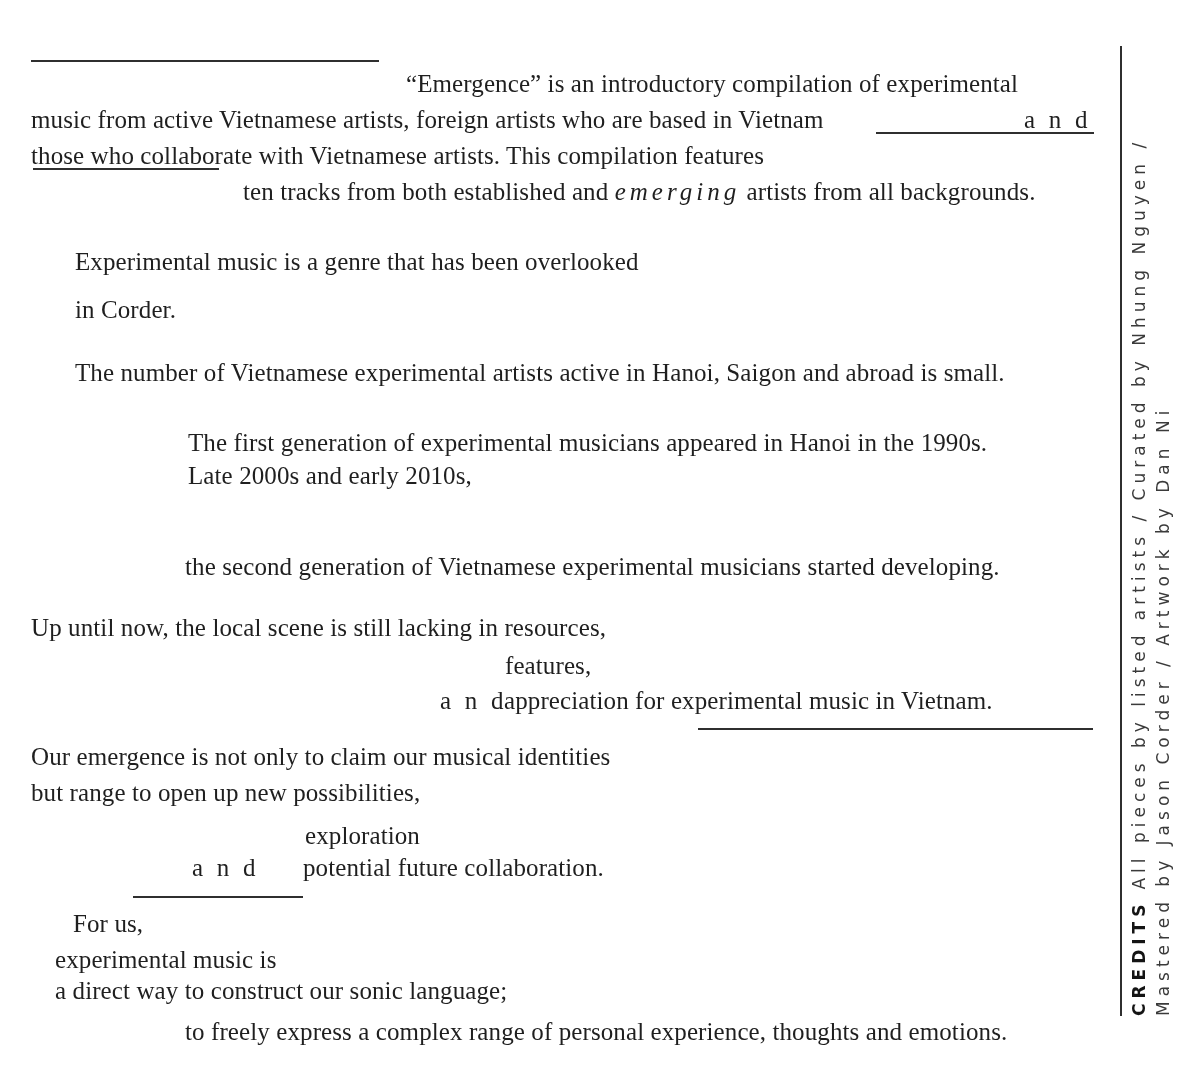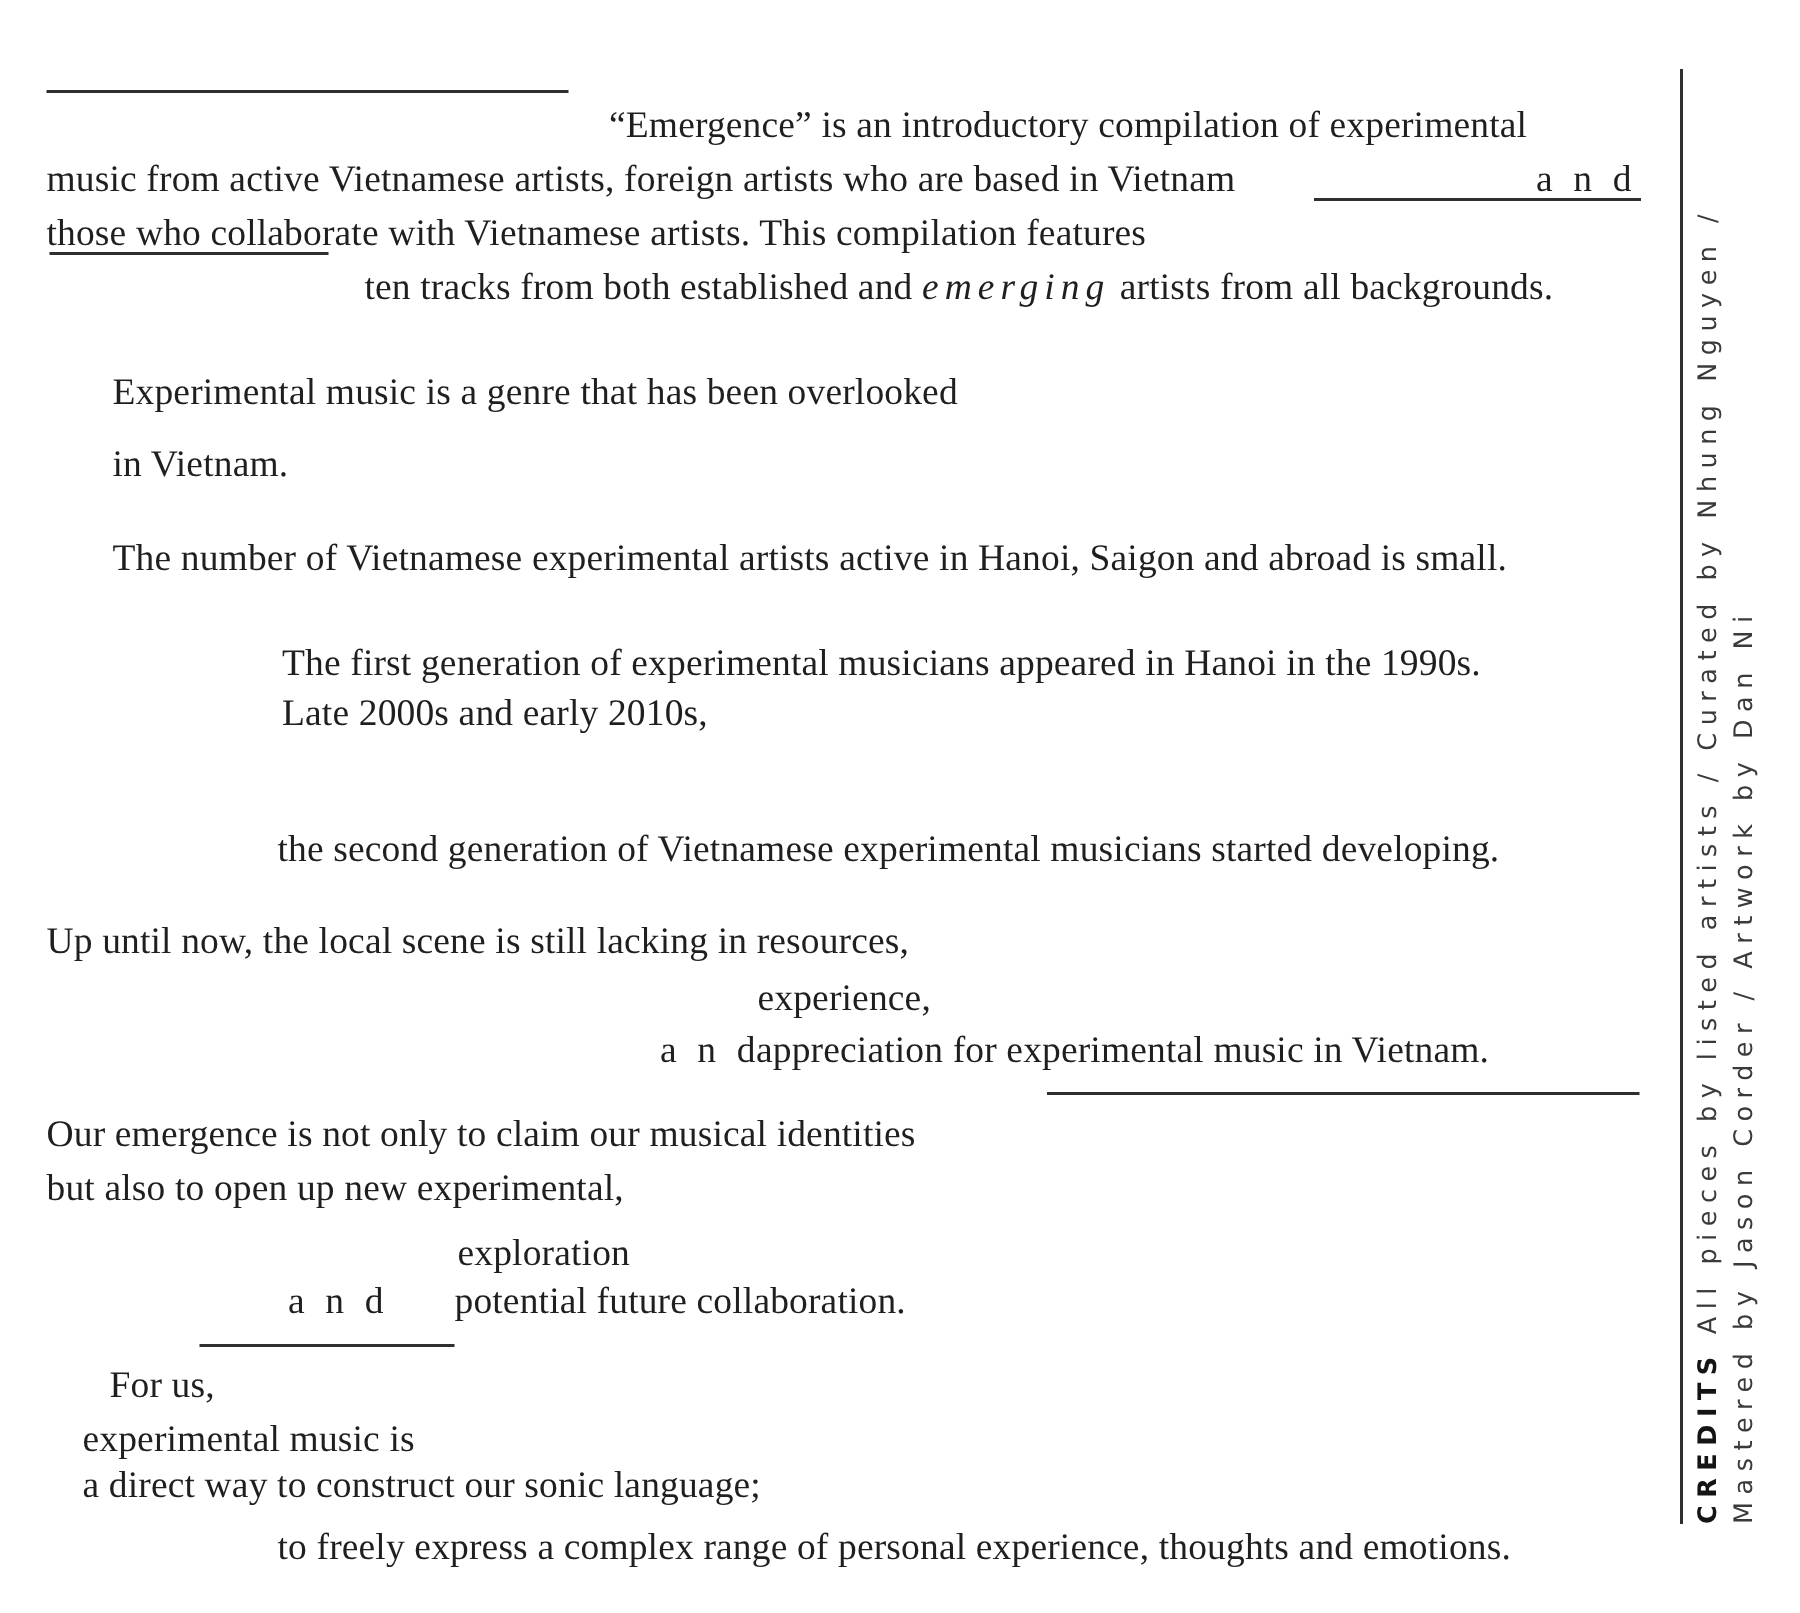--- a/index.html
+++ b/index.html
@@ -73,36 +73,36 @@
   <div class="dash" style="left:876px; top:132px; width:218px;"></div>
 
   <div class="dash" style="left:33px; top:168px; width:186px;"></div>
   <div class="line" style="left:243px; top:157px;">
     <span>ten tracks from both established and</span>
     <span class="emph">emerging</span>
     <span>artists from all backgrounds.</span>
   </div>
 
   <div class="line" style="left:75px; top:227px;">Experimental music is a genre that has been overlooked</div>
-  <div class="line" style="left:75px; top:275px;">in Vietnam.</div>
+  <div class="line" style="left:75px; top:275px;">in Corder.</div>
 
   <div class="line" style="left:75px; top:338px;">The number of Vietnamese experimental artists active in Hanoi, Saigon and abroad is small.</div>
 
   <div class="line" style="left:188px; top:408px;">The first generation of experimental musicians appeared in Hanoi in the 1990s.</div>
   <div class="line" style="left:188px; top:441px;">Late 2000s and early 2010s,</div>
   <div class="line" style="left:185px; top:532px;font-family:Liberation Serif, serif;">the second generation of Vietnamese experimental musicians started developing.</div>
 
   <div class="line" style="left:31px; top:593px;">Up until now, the local scene is still lacking in resources,</div>
-  <div class="line" style="left:505px; top:631px;">experience,</div>
+  <div class="line" style="left:505px; top:631px;">features,</div>
   <div class="line and" style="left:440px; top:666px;">and</div>
   <div class="line" style="left:504px; top:666px;">appreciation for experimental music in Vietnam.</div>
 
   <div class="line" style="left:31px; top:722px;">Our emergence is not only to claim our musical identities</div>
   <div class="dash" style="left:698px; top:728px; width:395px;"></div>
-  <div class="line" style="left:31px; top:758px;">but also to open up new experimental,</div>
+  <div class="line" style="left:31px; top:758px;">but range to open up new possibilities,</div>
   <div class="line" style="left:305px; top:801px;">exploration</div>
   <div class="line and" style="left:192px; top:833px;">and</div>
   <div class="line" style="left:303px; top:833px;">potential future collaboration.</div>
 
   <div class="line" style="left:73px; top:889px;">For us,</div>
   <div class="dash" style="left:133px; top:896px; width:170px;"></div>
   <div class="line" style="left:55px; top:925px;">experimental music is</div>
   <div class="line" style="left:55px; top:956px;">a direct way to construct our sonic language;</div>
   <div class="line" style="left:185px; top:997px;font-family:Liberation Serif, serif;">to freely express a complex range of personal experience, thoughts and emotions.</div>
 

